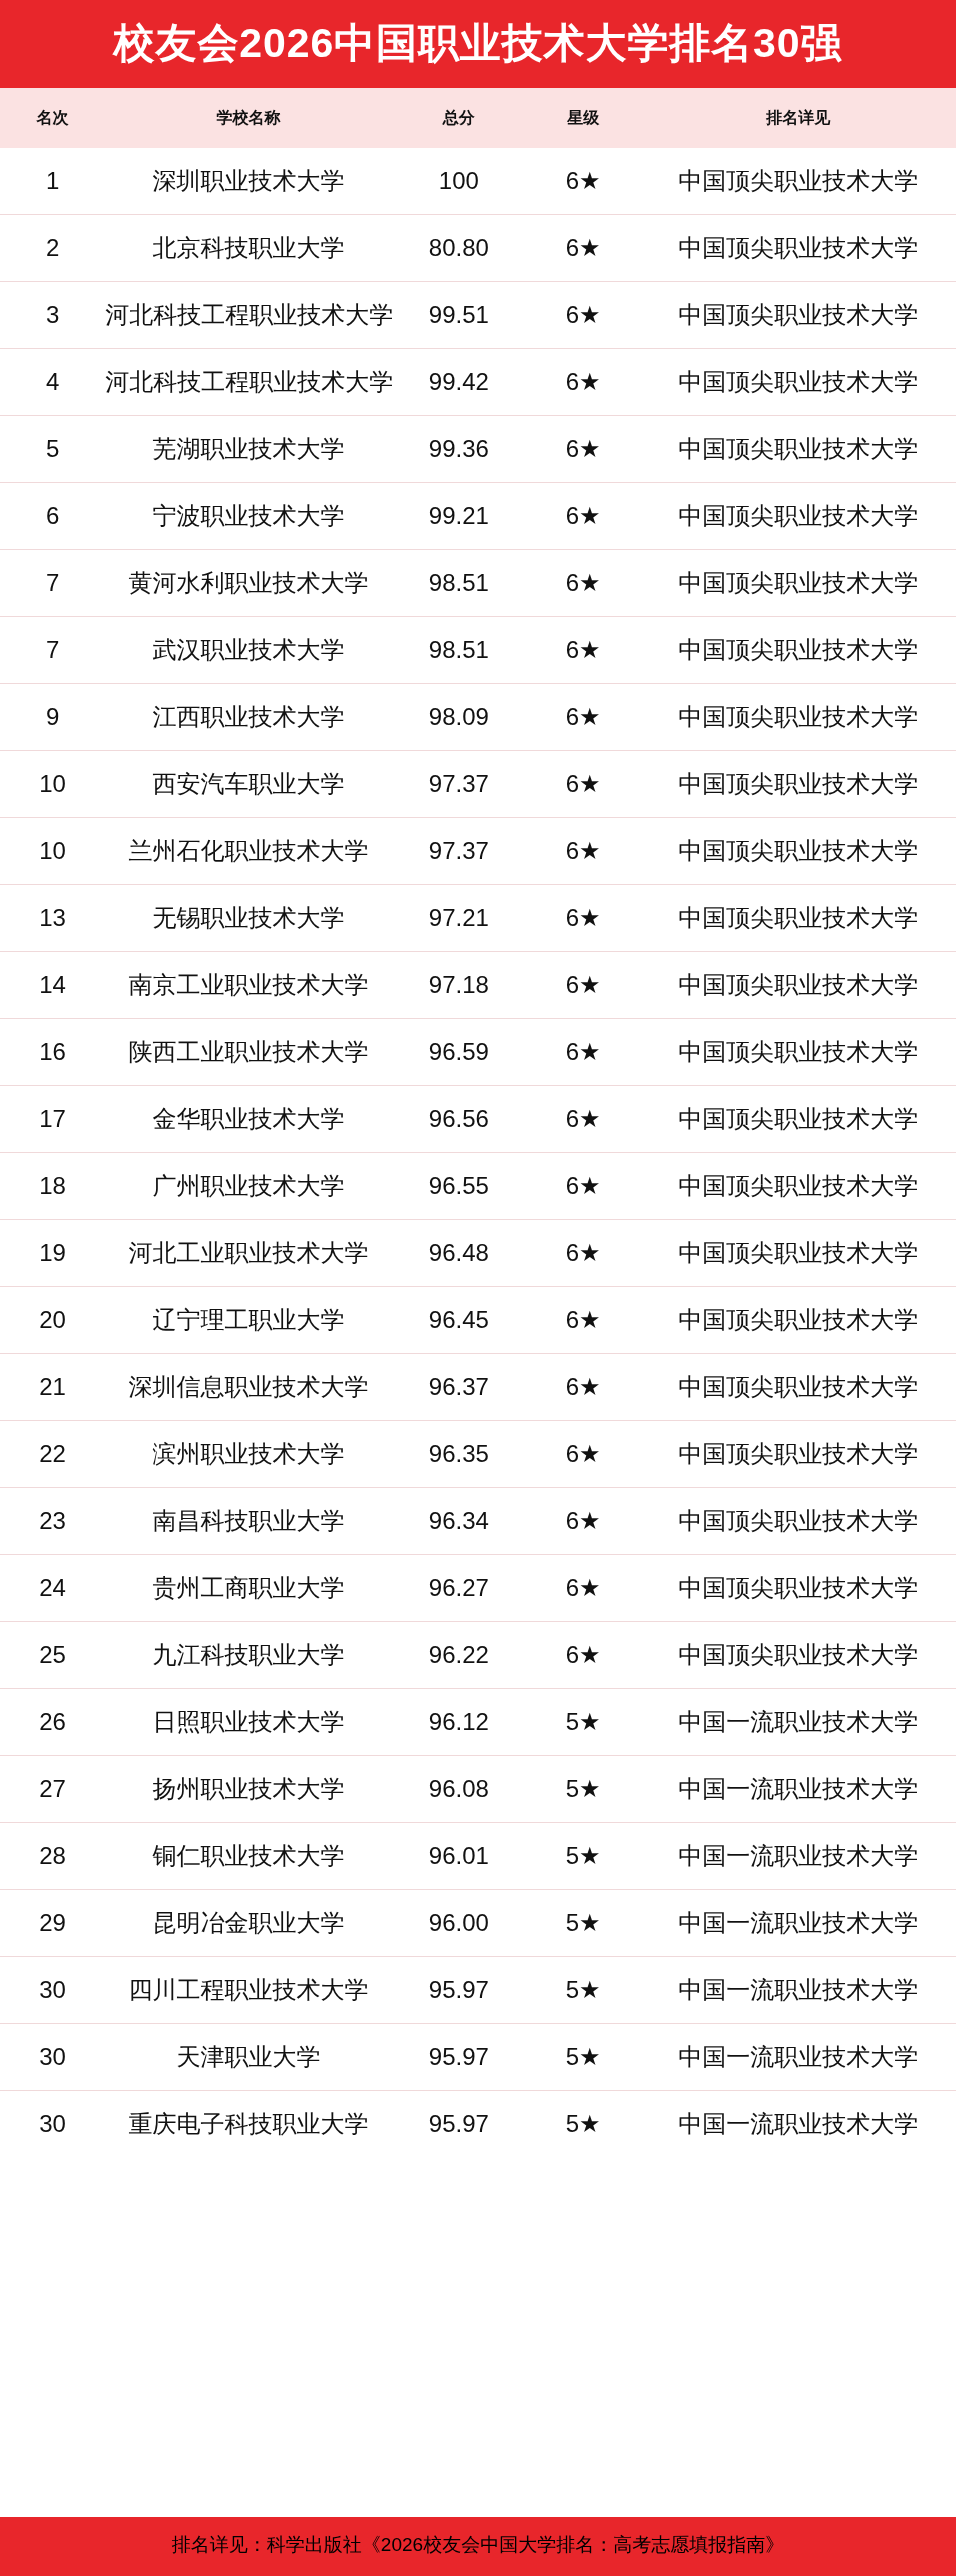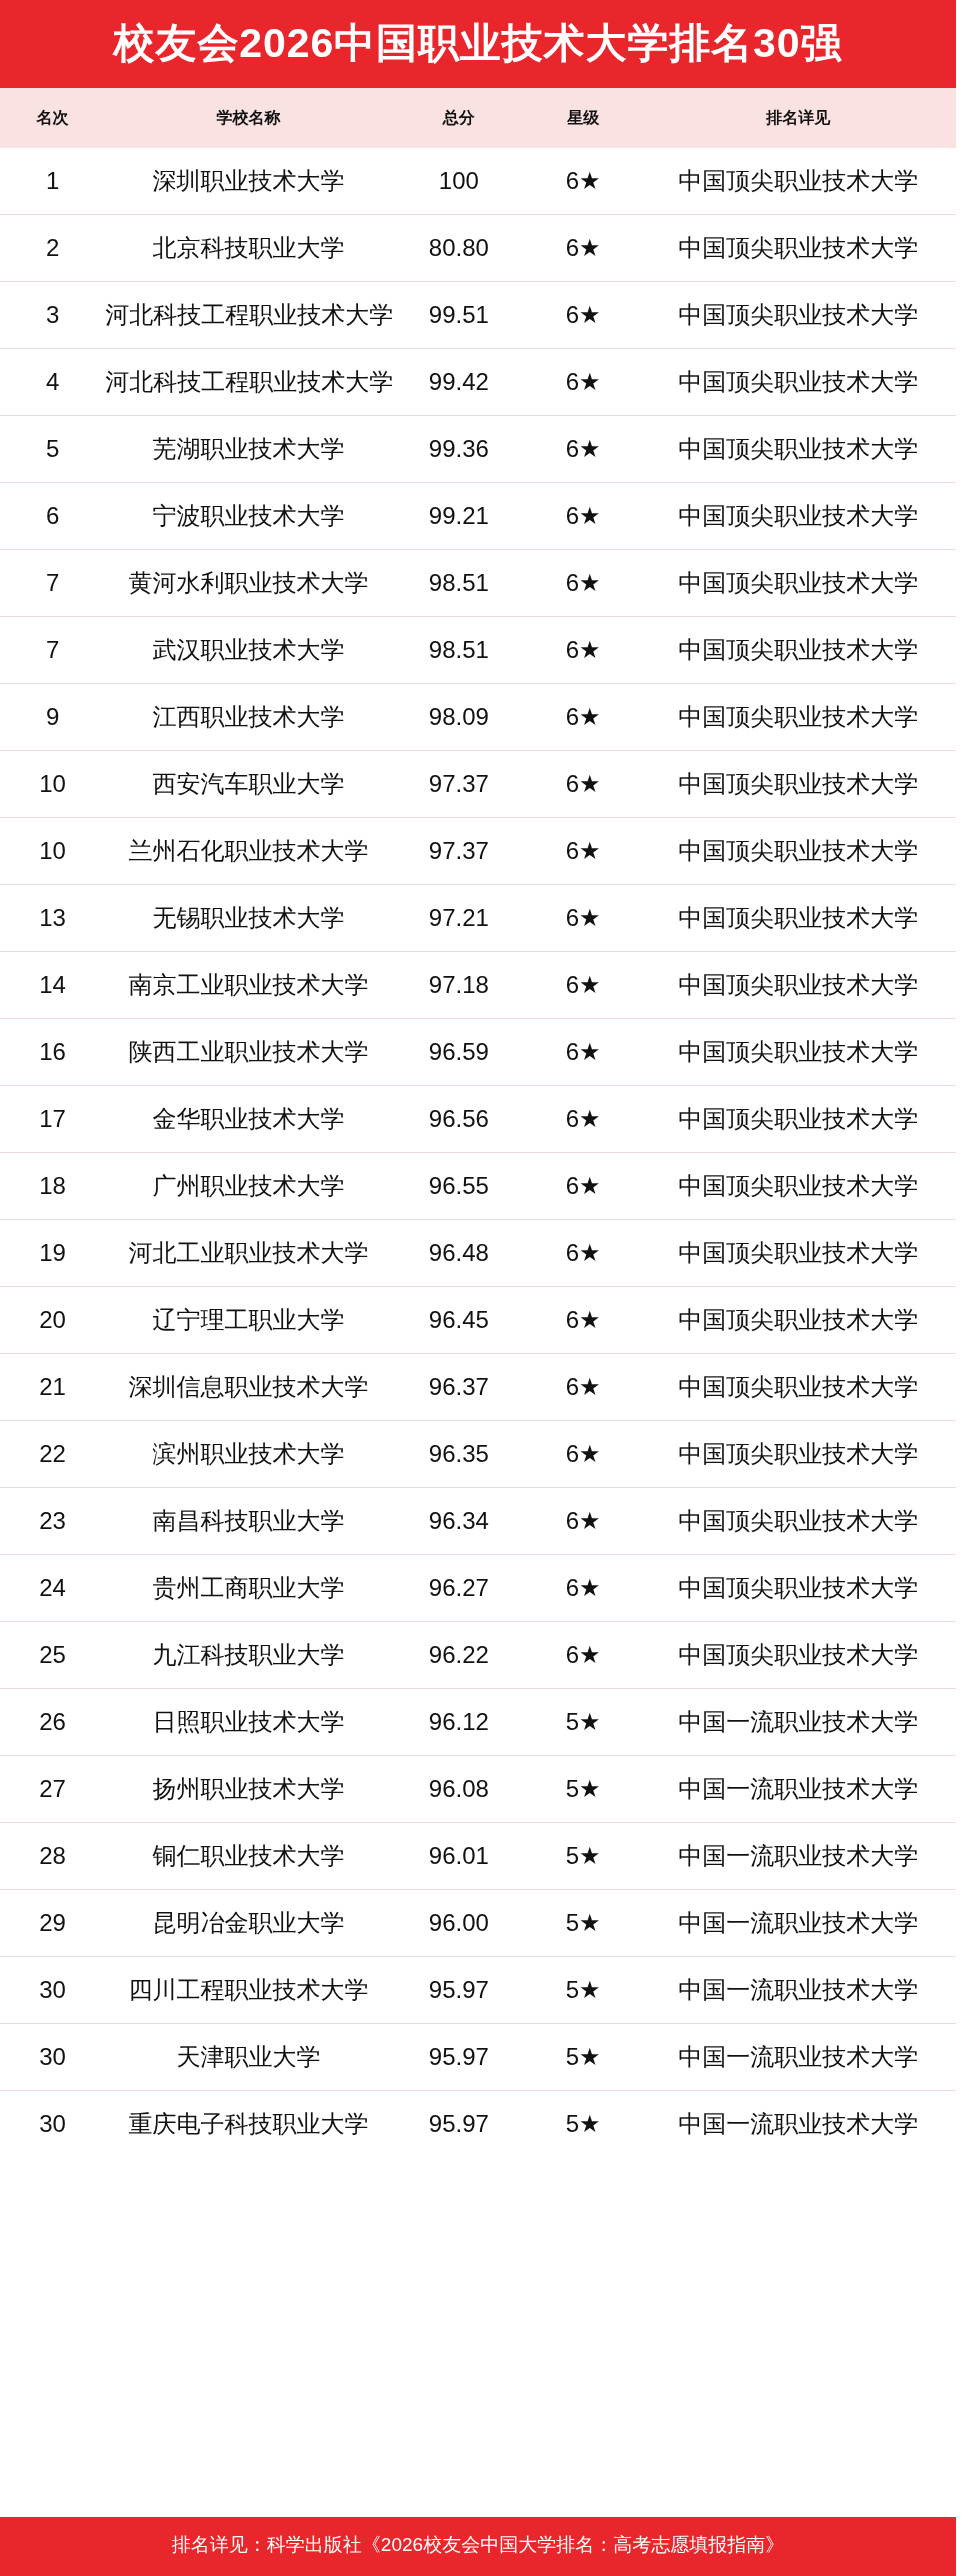--- a/index.html
+++ b/index.html
@@ -51,21 +51,21 @@
   tbody tr:last-child td { border-bottom: none; }
   col.c-rank  { width: 11%; }
   col.c-name  { width: 30%; }
   col.c-score { width: 14%; }
   col.c-star  { width: 12%; }
   col.c-level { width: 33%; }
   .star { letter-spacing: 0px; }
   .footer {
     margin-top: auto;
     background: #e8262b;
-    color: #ffffff;
+    color: #000000;
     font-size: 19px;
     text-align: center;
     padding: 16px 9px 18px 9px;
     line-height: 1.3;
   }
   .spacer { flex: 1 1 auto; }
 </style>
 </head>
 <body>
 

